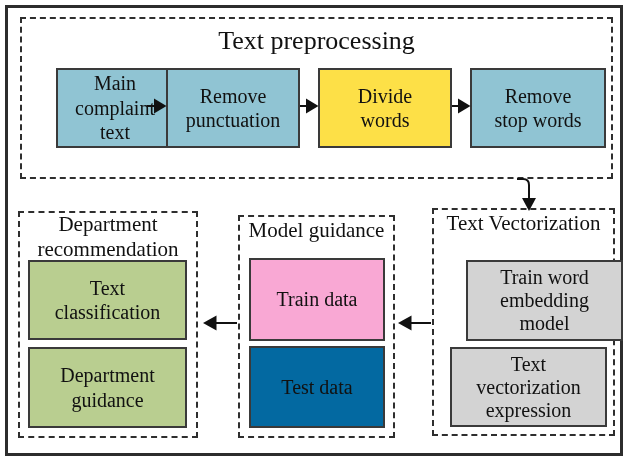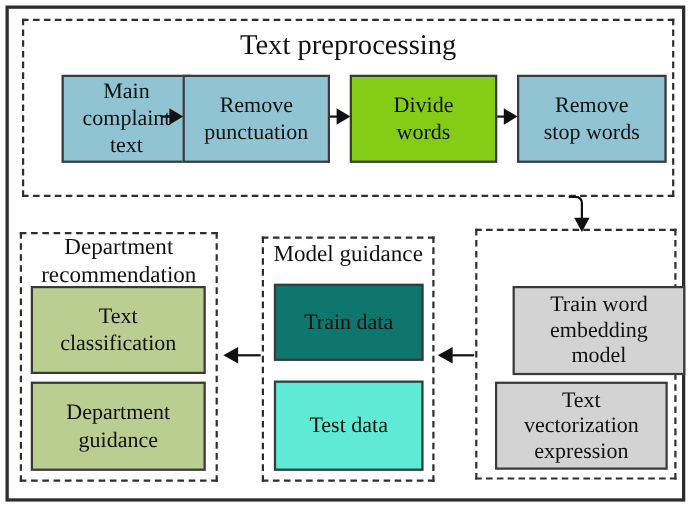--- a/index.html
+++ b/index.html
@@ -78,39 +78,40 @@
   <div class="outer-border"></div>
 
   <div class="dashed-box" style="left:20px; top:17px; width:593px; height:162px;"></div>
   <div class="group-title title-main" style="left:20px; top:25px; width:593px;">Text preprocessing</div>
 
   <div class="node" style="left: 30px; top: 68px; width: 118px; height: 80px; background-color: rgb(144, 196, 211); margin-left: 26px;">Main
 complaint
 text</div>
   <div class="node" style="left: 166px; top: 68px; width: 134px; height: 80px; background-color: rgb(144, 196, 211);">Remove
 punctuation</div>
-  <div class="node" style="left: 318px; top: 68px; width: 134px; height: 80px; background-color: #84cc16;">Divide
+  <div class="node" style="left: 318px; top: 68px; width: 134px; height: 80px; background-color: #fde047;">Divide
 words</div>
   <div class="node" style="left: 470px; top: 68px; width: 136px; height: 80px; background-color: rgb(144, 196, 211);">Remove
 stop words</div>
 
   <div class="dashed-box" style="left:18px; top:211px; width:180px; height:227px;"></div>
   <div class="group-title title-sub" style="left:18px; top:212px; width:180px;">Department
 recommendation</div>
   <div class="node" style="left: 28px; top: 260px; width: 159px; height: 80px; background-color: rgb(185, 206, 144);">Text
 classification</div>
   <div class="node" style="left: 28px; top: 347px; width: 159px; height: 81px; background-color: rgb(185, 206, 144);">Department
 guidance</div>
 
   <div class="dashed-box" style="left:238px; top:215px; width:157px; height:223px;"></div>
   <div class="group-title title-sub" style="left:238px; top:218px; width:157px;">Model guidance</div>
-  <div class="node" style="left: 249px; top: 258px; width: 136px; height: 70px; background-color: #0f766e; font-family: Liberation Serif, serif;">Train data</div>
-  <div class="node" style="left: 249px; top: 346px; width: 136px; height: 82px; background-color: #5eead4;">Test data</div>
+  <div class="node" style="left: 249px; top: 258px; width: 136px; height: 83px; background-color: #f9a8d4; font-family: Liberation Serif, serif;">Train data</div>
+  <div class="node" style="left: 249px; top: 346px; width: 136px; height: 82px; background-color: #0369a1;">Test data</div>
 
   <div class="dashed-box" style="left:432px; top:208px; width:183px; height:228px;"></div>
+  <div class="group-title title-sub" style="left:432px; top:211px; width:183px;">Text Vectorization</div>
   <div class="node" style="left: 466px; top: 260px; width: 157px; height: 81px; line-height: 1.15; background-color: rgb(211, 211, 211);">Train word
 embedding
 model</div>
   <div class="node" style="left: 450px; top: 347px; width: 157px; height: 80px; line-height: 1.15; background-color: rgb(211, 211, 211);">Text
 vectorization
 expression</div>
 
   <svg class="arrows" viewBox="0 0 630 465">
     <g>
       <line x1="147" y1="106" x2="155" y2="106"></line>

